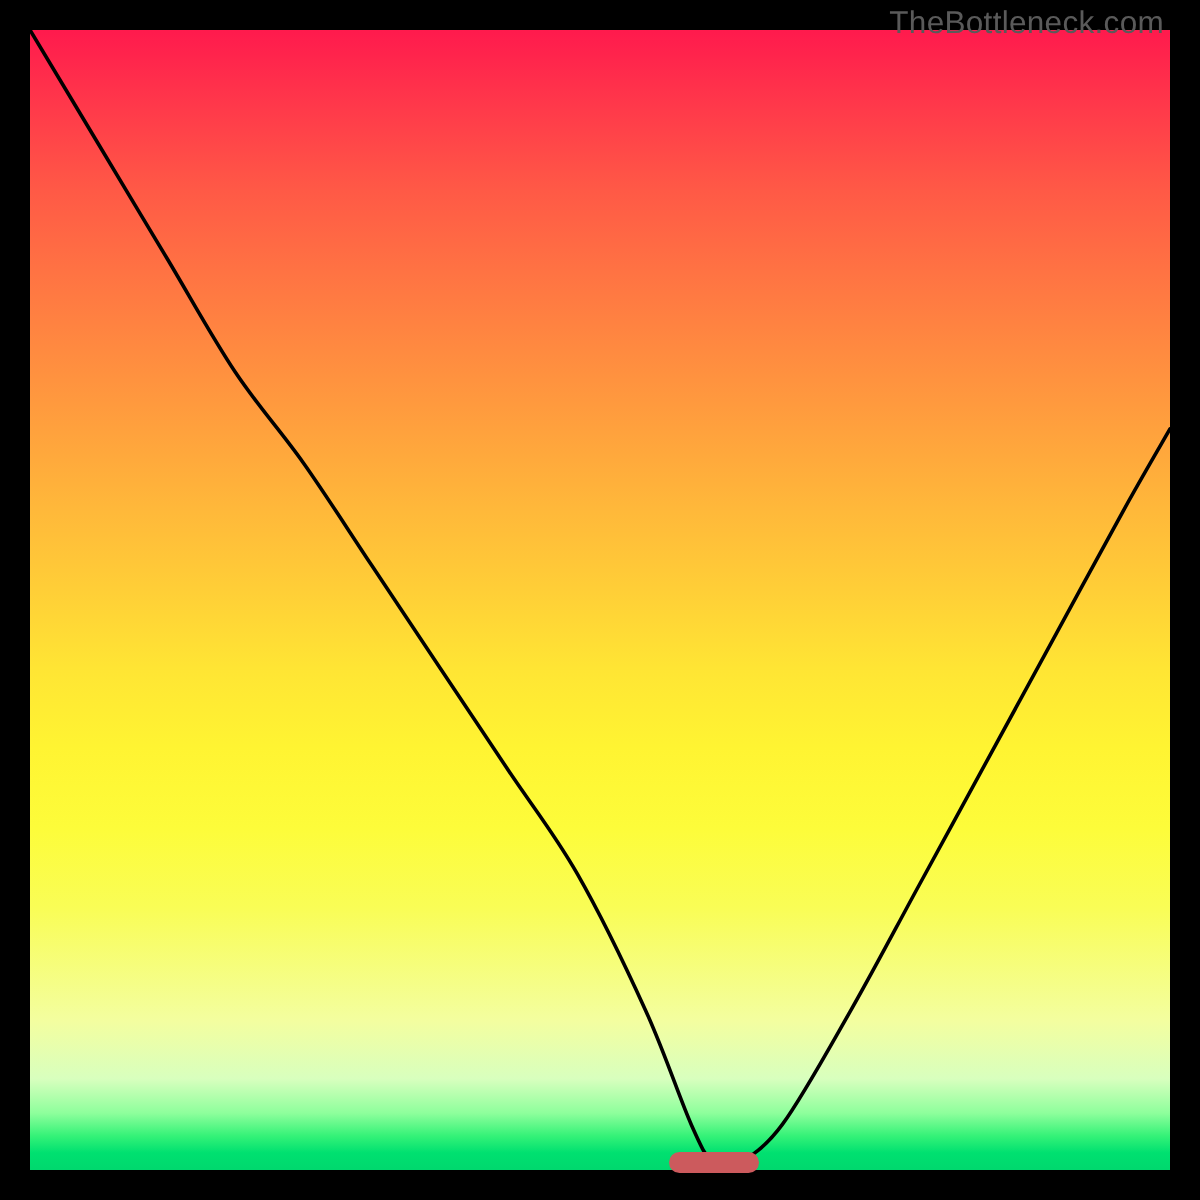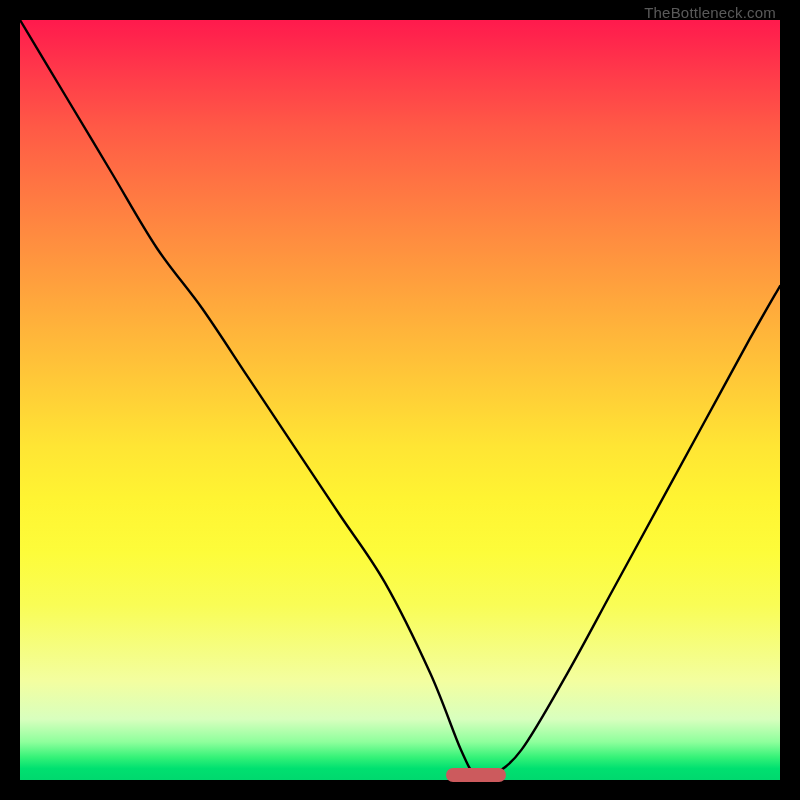--- a/index.html
+++ b/index.html
@@ -36,21 +36,21 @@
       #35f278 97%,
       #00e070 98.5%,
       #00d86e 100%
     );
   }
   .watermark {
     position: absolute;
     top: 4px;
     right: 24px;
     color: #5a5a5a;
-    font-size: 15px;
+    font-size: 21px;
     font-weight: 500;
     letter-spacing: 0.2px;
   }
   .curve {
     position: absolute;
     left: 20px;
     top: 20px;
     width: 760px;
     height: 760px;
     pointer-events: none;

